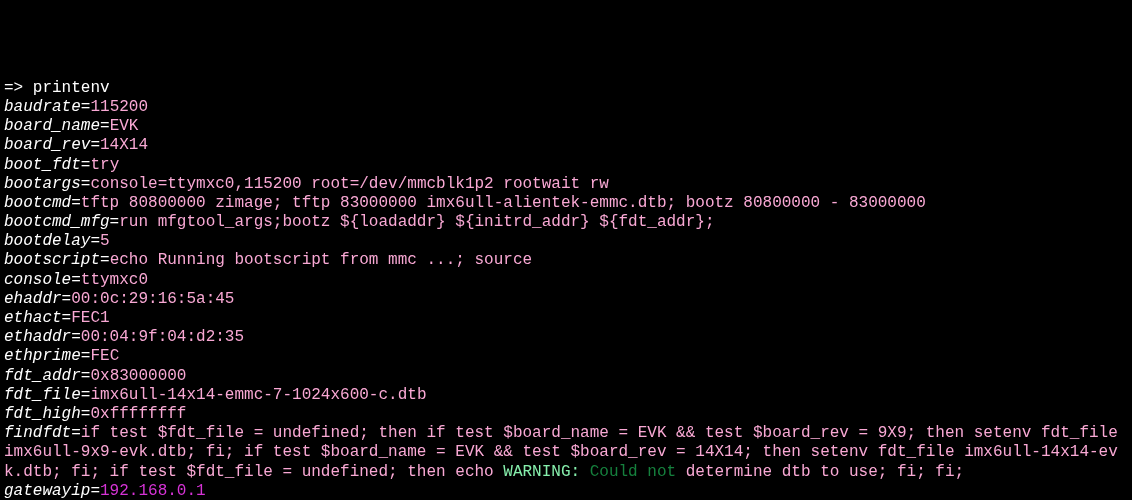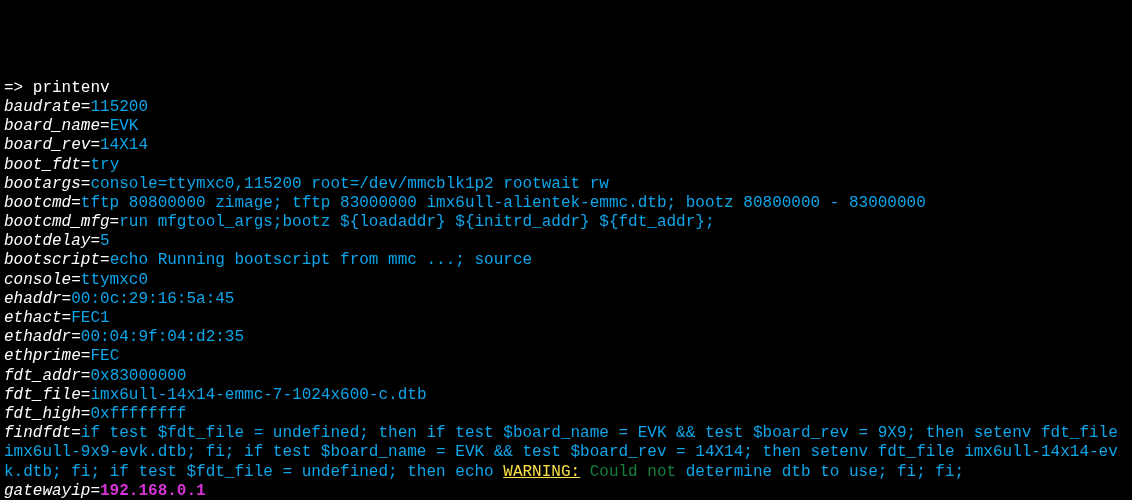--- a/index.html
+++ b/index.html
@@ -18,30 +18,28 @@
       word-break: break-all;
     }
     .terminal-line {
       display: block;
     }
     .key {
       color: #ffffff;
       font-style: italic;
     }
     .value {
-      color: #0ea5e9;
+      color: #f9a8d4;
       margin-top: 20px;
     }
     .ip-value {
       color: #d633d6;
-      font-weight: bold;
     }
     .warning {
-      color: #fde047;
-      text-decoration: underline;
+      color: #86efac;
     }
     .warning2 {
       color: #15803d;
     }
     .prompt {
       color: #ffffff;
     }
   </style>
 </head>
 <body>

